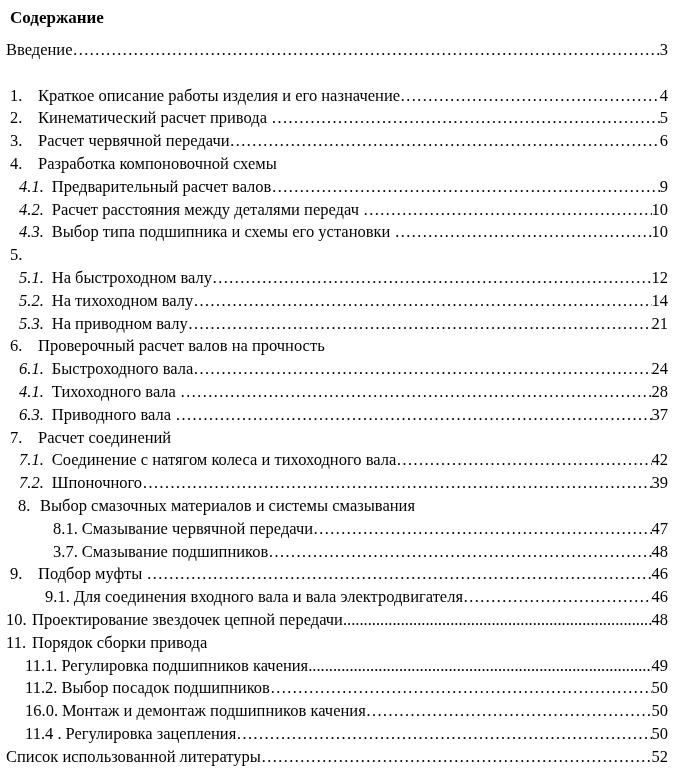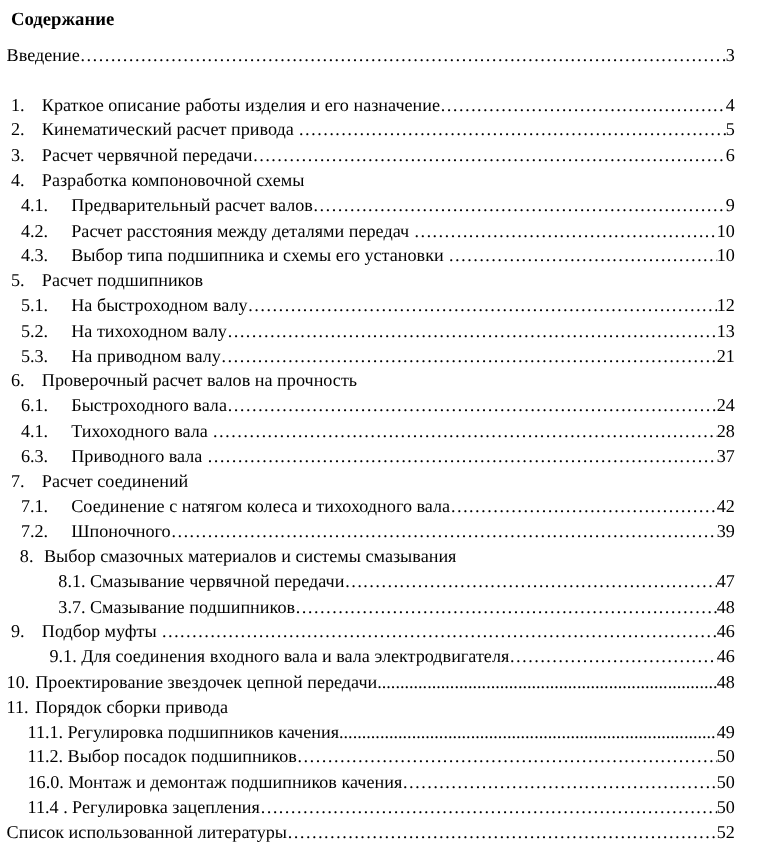--- a/index.html
+++ b/index.html
@@ -46,21 +46,21 @@
   }
   .pg{flex:0 0 auto;text-align:right;}
   
   .lv0{margin-left:0px;}              
   .lv1{margin-left:4px;}              
   .lv1 .num{min-width:28px;}
   .lv0 .num{min-width:26px;}
   .lv3{margin-left:12px;}             
   .lv3 .num{min-width:22px;}
   .lv2{margin-left:13px;}             
-  .lv2 .num{margin-right:21px;}
+  .lv2 .num{margin-right:8px;font-style:italic;}
   .lv4{margin-left:47px;}             
   .lv5{margin-left:39px;}             
   .lv5 .num{margin-right:4px;}
   .lv6{margin-left:19px;}             
   .lv6 .num{margin-right:4px;}
   .tight .num{margin-right:4px;}
 </style>
 </head>
 <body>
 
@@ -112,34 +112,33 @@
         <span class="pg">10</span>
       </div>
       <div class="toc-row lv2 ld-e">
         <span class="num">4.3.</span>
         <span class="title">Выбор типа подшипника и схемы его установки </span>
         <span class="leader"></span>
         <span class="pg">10</span>
       </div>
       <div class="toc-row lv1 ld-none">
         <span class="num">5.</span>
-        <span class="title">Расчет подшипников</span>
         <span class="leader"></span>
       </div>
       <div class="toc-row lv2 ld-e">
         <span class="num">5.1.</span>
         <span class="title">На быстроходном валу</span>
         <span class="leader"></span>
         <span class="pg">12</span>
       </div>
       <div class="toc-row lv2 ld-e">
         <span class="num">5.2.</span>
         <span class="title">На тихоходном валу</span>
         <span class="leader"></span>
-        <span class="pg">13</span>
+        <span class="pg">14</span>
       </div>
       <div class="toc-row lv2 ld-e">
         <span class="num">5.3.</span>
         <span class="title">На приводном валу</span>
         <span class="leader"></span>
         <span class="pg">21</span>
       </div>
       <div class="toc-row lv1 ld-none">
         <span class="num">6.</span>
         <span class="title">Проверочный расчет валов на прочность</span>

